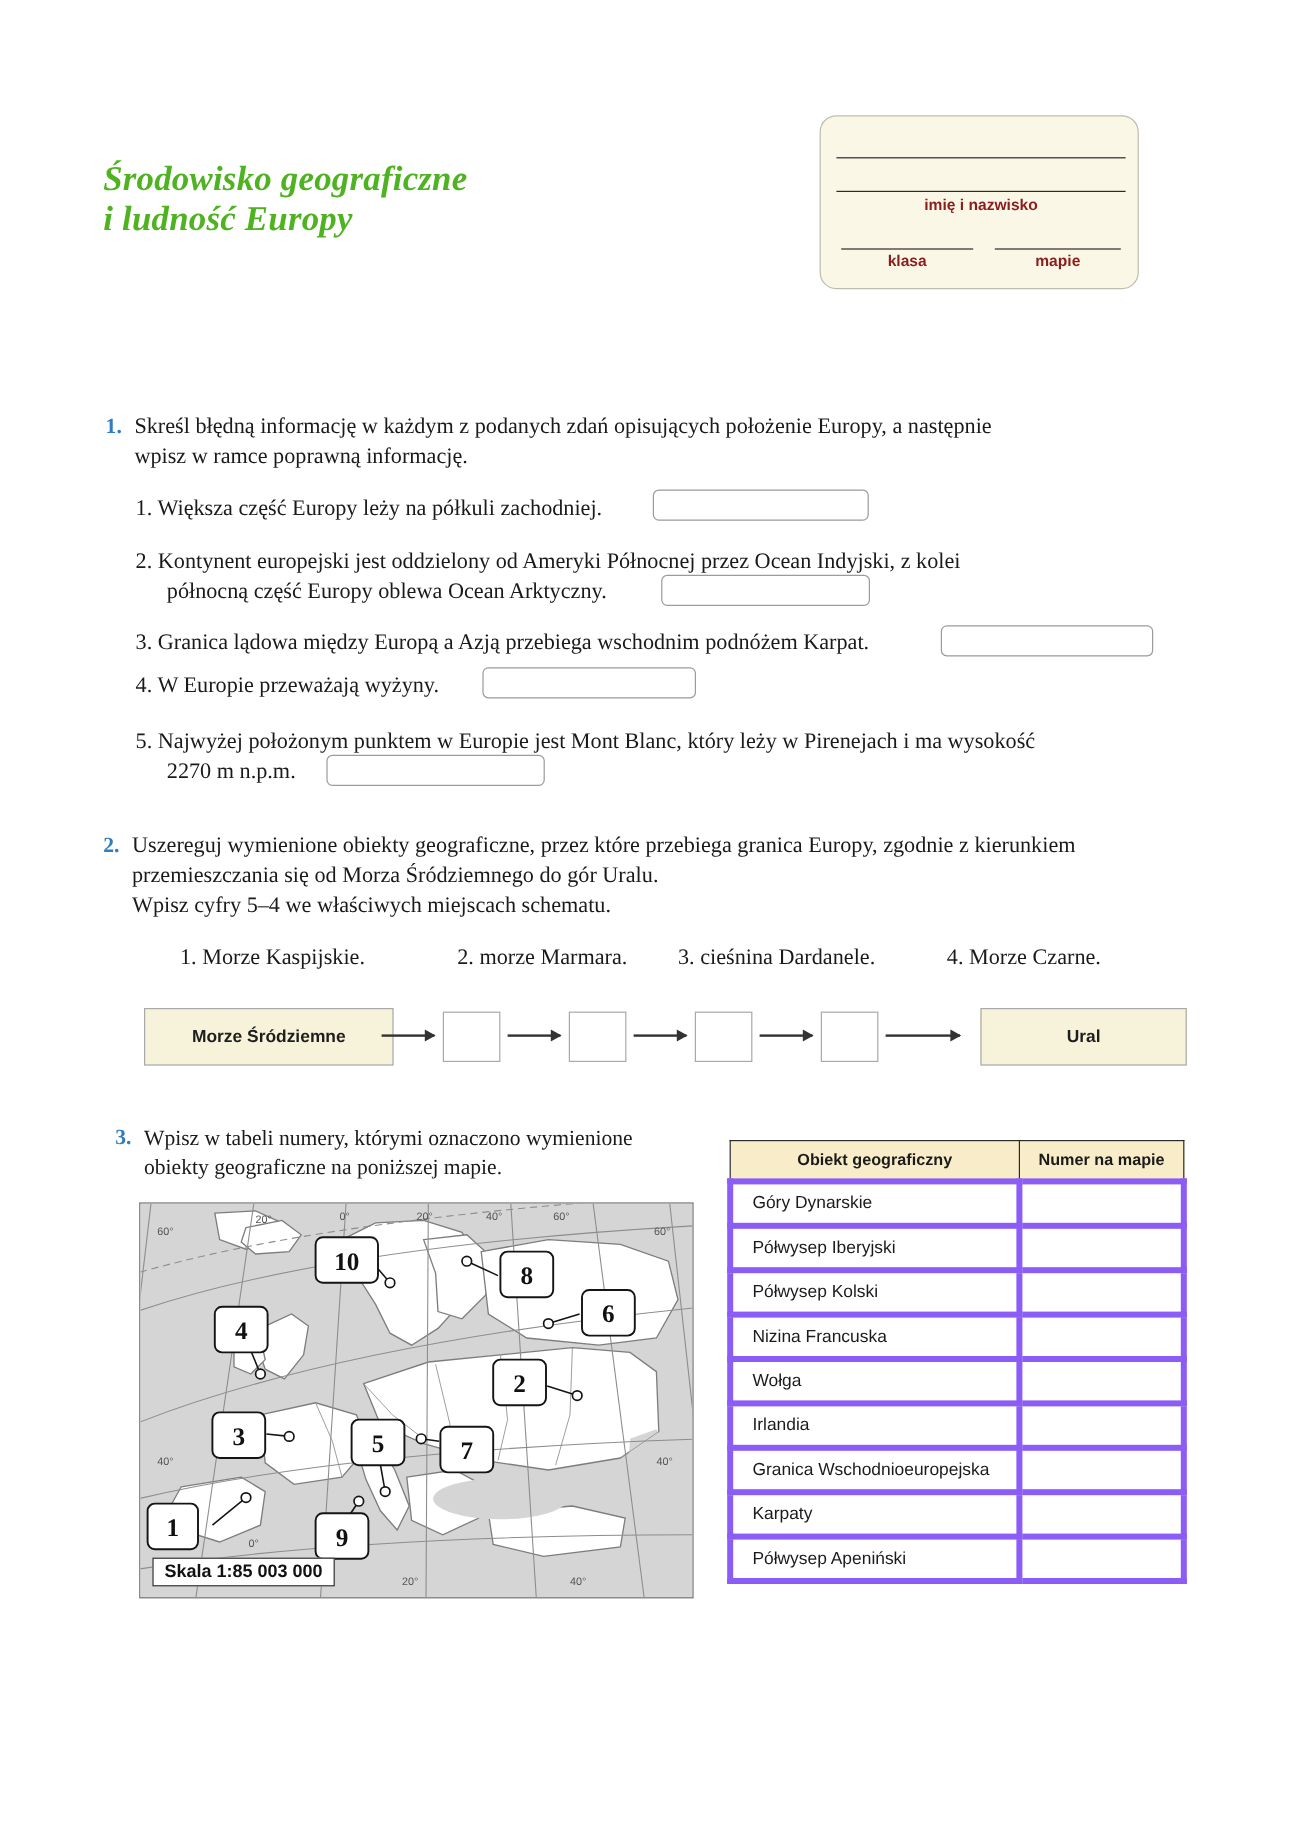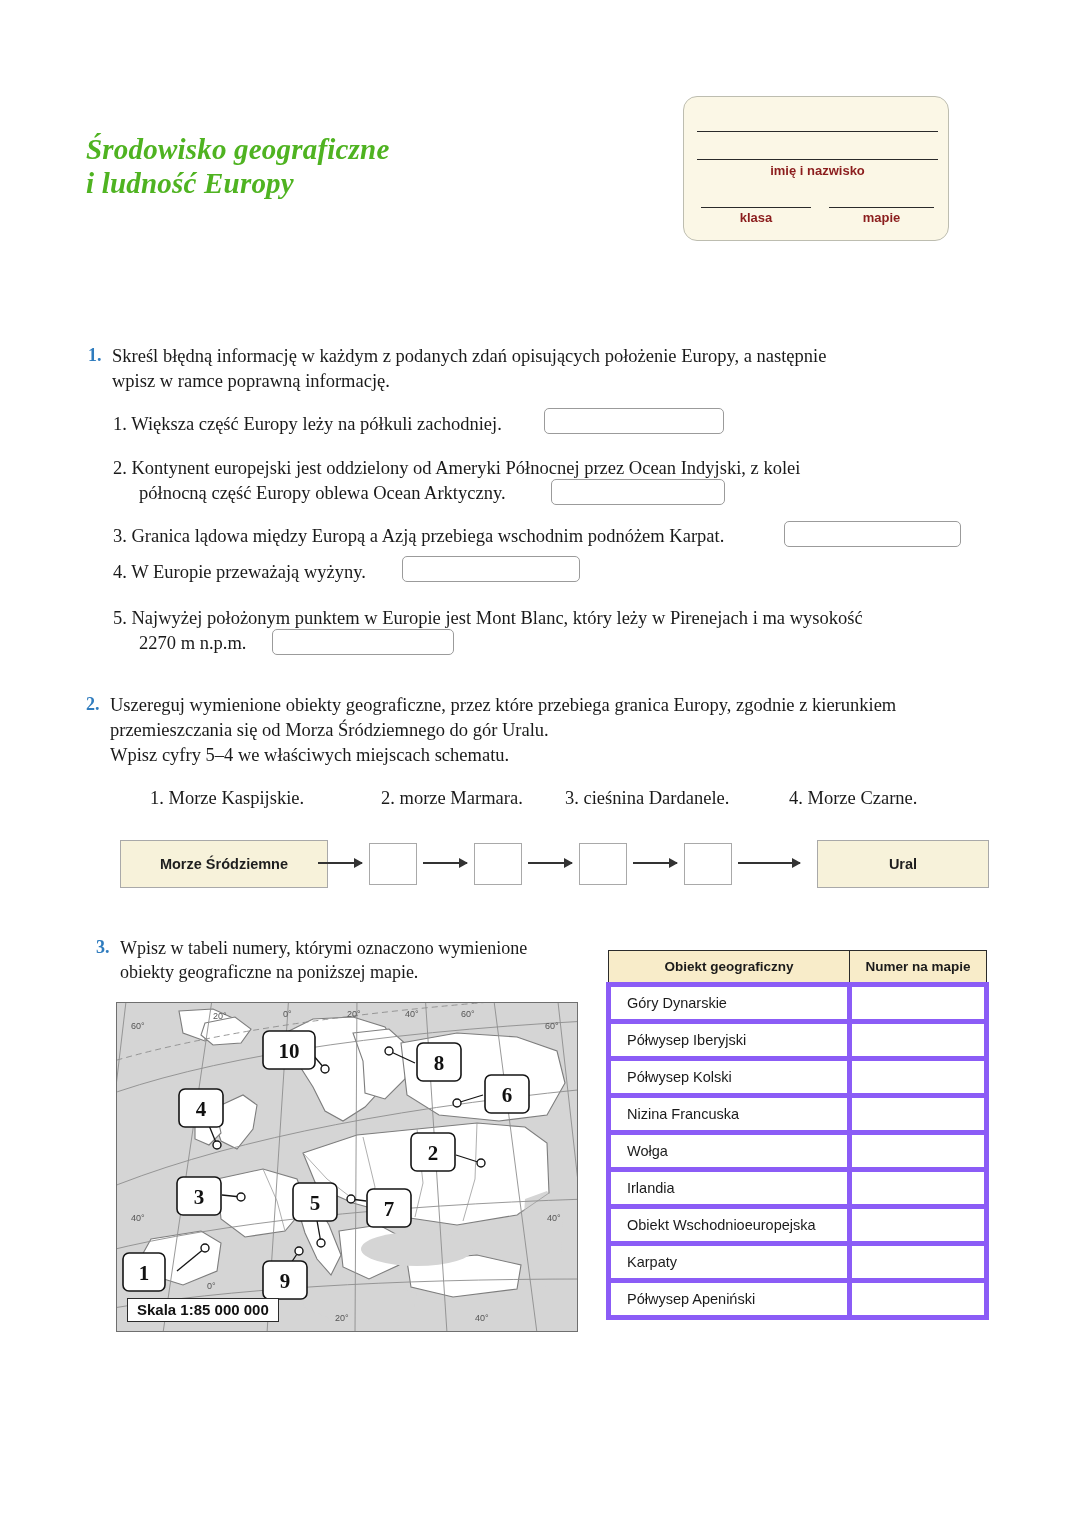--- a/index.html
+++ b/index.html
@@ -374,21 +374,21 @@
     </g>
     <g>
       <rect class="mk" x="146" y="258" width="44" height="38" rx="6"></rect>
       <text class="mk-txt" x="168" y="285">9</text>
     </g>
     <g>
       <rect class="mk" x="146" y="28" width="52" height="38" rx="6"></rect>
       <text class="mk-txt" x="172" y="55">10</text>
     </g>
   </svg>
-  <div id="scale-box">Skala 1:85 000 000</div>
+  <div id="scale-box">Skala 1:85 003 000</div>
 </div>
 
 <table id="tbl">
   <thead>
     <tr>
       <th class="col-a">Obiekt geograficzny</th>
       <th class="col-b">Numer na mapie</th>
     </tr>
   </thead>
   <tbody>
@@ -410,21 +410,21 @@
     </tr>
     <tr>
       <td>Wołga</td>
       <td></td>
     </tr>
     <tr>
       <td>Irlandia</td>
       <td></td>
     </tr>
     <tr>
-      <td>Obiekt Wschodnioeuropejska</td>
+      <td>Granica Wschodnioeuropejska</td>
       <td></td>
     </tr>
     <tr>
       <td>Karpaty</td>
       <td></td>
     </tr>
     <tr>
       <td>Półwysep Apeniński</td>
       <td></td>
     </tr>

